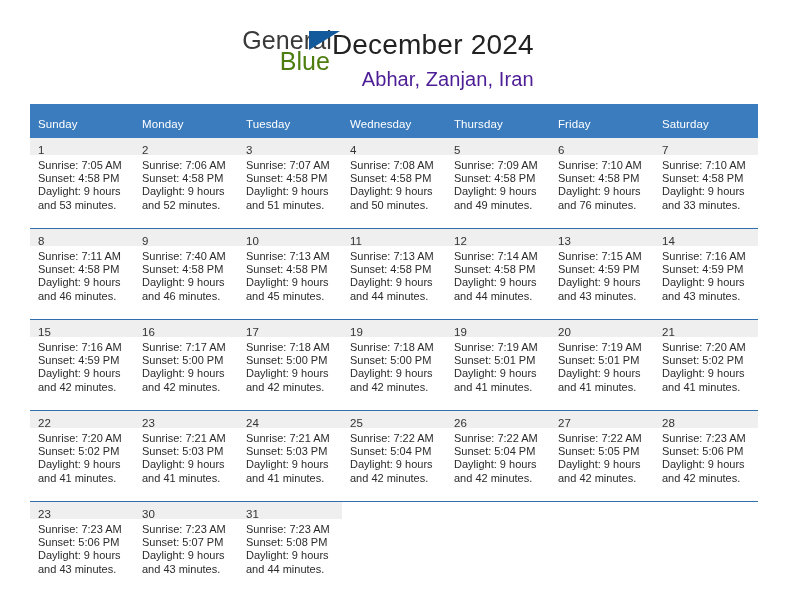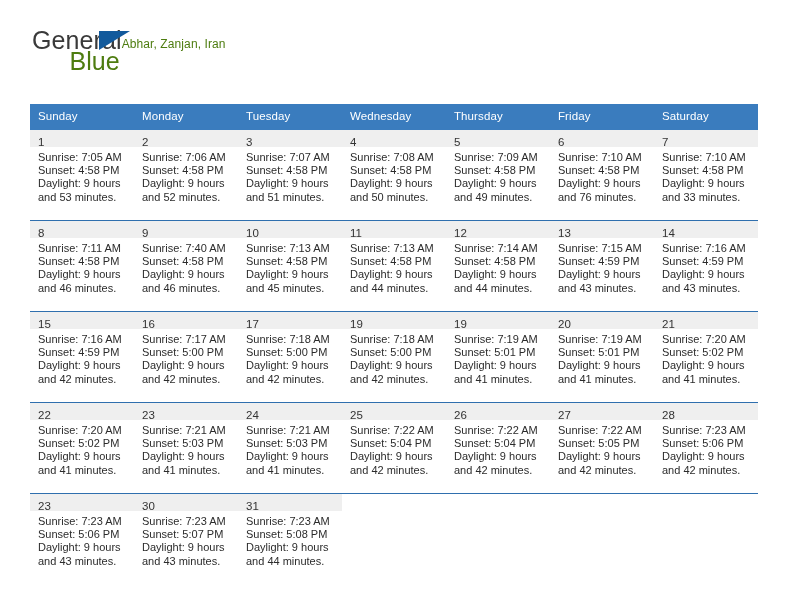--- a/index.html
+++ b/index.html
@@ -18,21 +18,21 @@
     position: relative;
     width: 792px;
     height: 612px;
     box-sizing: border-box;
   }
 
   
   .top {
     display: flex;
     align-items: flex-start;
-    justify-content: flex-start;
+    justify-content: center;
     padding: 28px 48px 0 32px;
     box-sizing: border-box;
     height: 78px;
   }
   .logo {
     position: relative;
     line-height: 1;
     user-select: none;
   }
   .logo-general {
@@ -64,22 +64,22 @@
     padding-top: 2px;
   }
   .cal-title {
     font-size: 28px;
     font-weight: normal;
     color: #222222;
     line-height: 1.1;
     letter-spacing: .2px;
   }
   .cal-subtitle {
-    font-size: 12px;
-    color: #4d7c0f;
+    font-size: 20px;
+    color: #4c1d95;
     margin-top: 7px;
     letter-spacing: .1px;
   }
 
   
   .calendar {
     position: absolute;
     left: 30px;
     top: 104px;
     width: 728px;
@@ -89,21 +89,21 @@
     width: 728px;
     border-collapse: collapse;
     table-layout: fixed;
   }
   table.cal th {
     background: #3a7cbe;
     color: #ffffff;
     font-weight: normal;
     font-size: 11.5px;
     text-align: left;
-    padding: 2px 0 5px 8px;
+    padding: 10px 0 5px 8px;
     height: 19px;
     letter-spacing: .1px;
   }
   td.daycell {
     vertical-align: top;
     padding: 0;
     width: 104px;
     height: 90px;
     border-top: 1px solid #2f6fae;
     background: #ffffff;
@@ -139,20 +139,21 @@
 <div class="page">
 
   <div class="top">
     <div class="logo">
       <span class="logo-general">General</span>
       <span class="logo-flag"></span>
       <span class="logo-blue">Blue</span>
     </div>
 
     <div class="title-wrap">
+      <div class="cal-title">December 2024</div>
       <div class="cal-subtitle">Abhar, Zanjan, Iran</div>
     </div>
   </div>
 
   <div class="calendar">
     <table class="cal">
       <thead>
         <tr id="weekday-row">
             <th>Sunday</th>
             <th>Monday</th>

